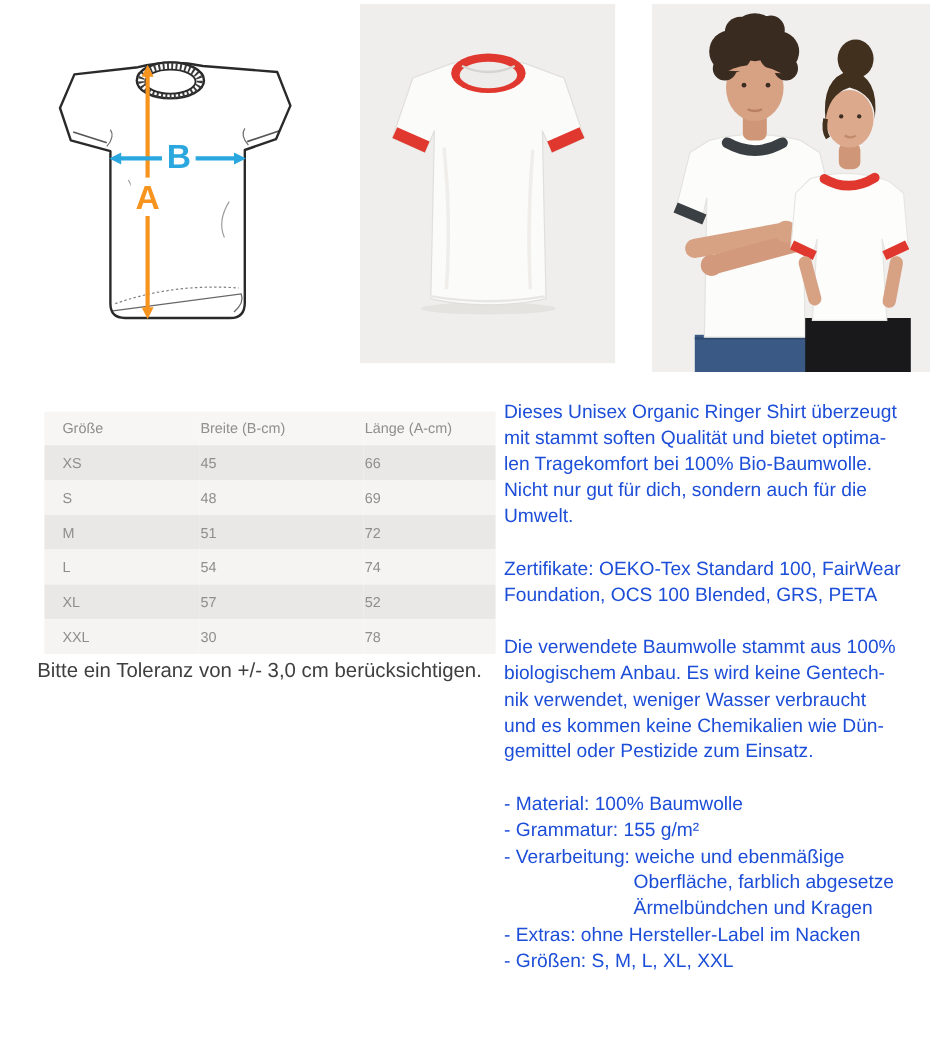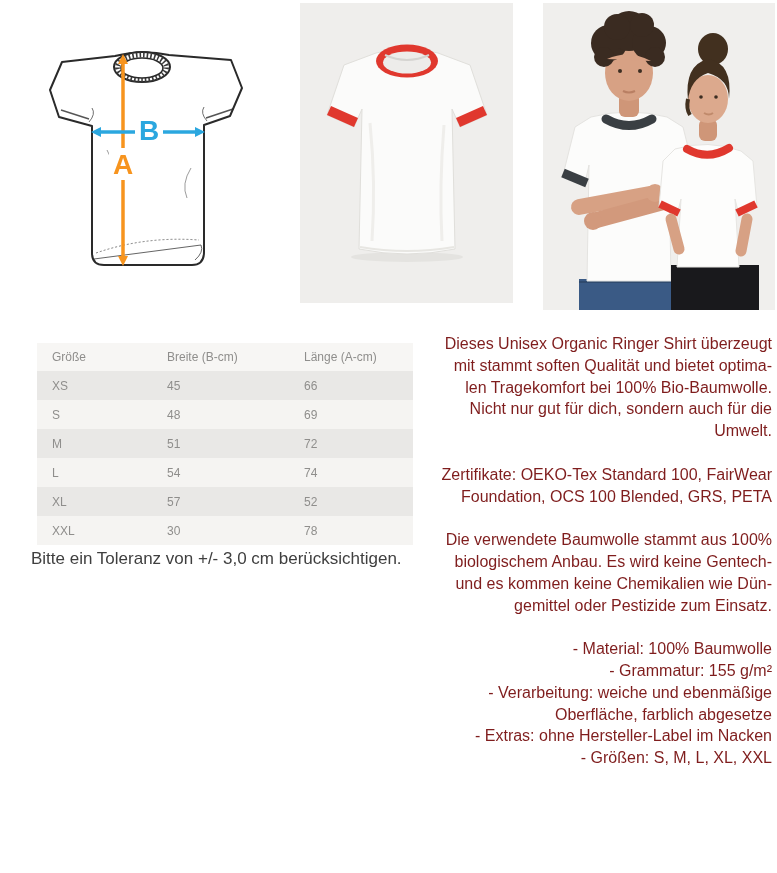--- a/index.html
+++ b/index.html
@@ -29,23 +29,22 @@
   #size-table tr.plain{background:#f5f4f2;}
 
   #tolerance-note{
     position:absolute;left:31px;top:549px;width:380px;
     font-size:17px;color:#3f3f3f;
   }
 
   
   #description{
     position:absolute;left:420px;top:333px;width:352px;
-    font-size:16px;line-height:21.8px;color:#7f1d1d;
+    font-size:16px;line-height:21.8px;color:#1d4ed8;
     white-space:nowrap;
-    text-align:right;
   }
   #description .desc-line{min-height:21.8px;}
   #description .indent{padding-left:108px;}
 </style>
 </head>
 <body>
 
 <div id="page">
 
   <div class="img-box" id="diagram-box">
@@ -239,24 +238,26 @@
     <div class="desc-line">mit stammt soften Qualität und bietet optima-</div>
     <div class="desc-line">len Tragekomfort bei 100% Bio-Baumwolle.</div>
     <div class="desc-line">Nicht nur gut für dich, sondern auch für die</div>
     <div class="desc-line">Umwelt.</div>
     <div class="desc-line"></div>
     <div class="desc-line">Zertifikate: OEKO-Tex Standard 100, FairWear</div>
     <div class="desc-line">Foundation, OCS 100 Blended, GRS, PETA</div>
     <div class="desc-line"></div>
     <div class="desc-line">Die verwendete Baumwolle stammt aus 100%</div>
     <div class="desc-line">biologischem Anbau. Es wird keine Gentech-</div>
+    <div class="desc-line">nik verwendet, weniger Wasser verbraucht</div>
     <div class="desc-line">und es kommen keine Chemikalien wie Dün-</div>
     <div class="desc-line">gemittel oder Pestizide zum Einsatz.</div>
     <div class="desc-line"></div>
     <div class="desc-line">- Material: 100% Baumwolle</div>
     <div class="desc-line">- Grammatur: 155 g/m²</div>
     <div class="desc-line">- Verarbeitung: weiche und ebenmäßige</div>
     <div class="desc-line indent">Oberfläche, farblich abgesetze</div>
+    <div class="desc-line indent">Ärmelbündchen und Kragen</div>
     <div class="desc-line">- Extras: ohne Hersteller-Label im Nacken</div>
     <div class="desc-line">- Größen: S, M, L, XL, XXL</div>
   </div>
 
 </div>
 
 </body></html>

